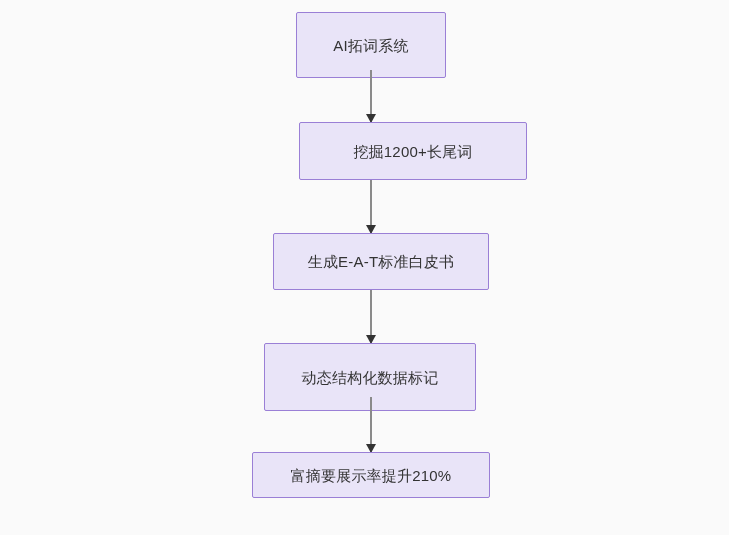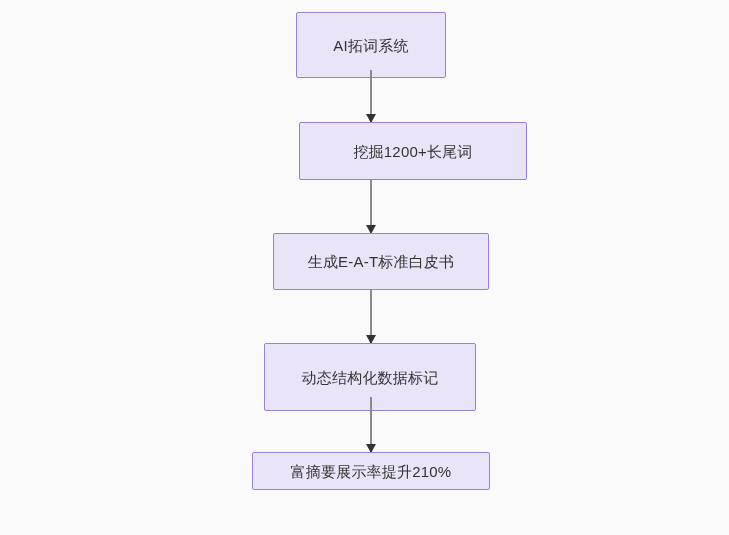--- a/index.html
+++ b/index.html
@@ -41,21 +41,21 @@
   .node-label {
     display: block;
     color: #333333;
   }
 
   
   .node-1 { left: 296px; top: 12px;  width: 150px; height: 66px; text-align: right; }
   .node-2 { left: 275px; top: 122px; width: 228px; height: 58px; margin-left: 24px; }
   .node-3 { left: 261px; top: 233px; width: 216px; height: 57px; margin-left: 12px; }
   .node-4 { left: 264px; top: 343px; width: 212px; height: 68px; }
-  .node-5 { left: 252px; top: 452px; width: 238px; height: 38px; }
+  .node-5 { left: 252px; top: 452px; width: 238px; height: 46px; }
 
   
   .connector {
     position: absolute;
     width: 16px;
     pointer-events: none;
   }
   .connector .line {
     position: absolute;
     left: 7px;

